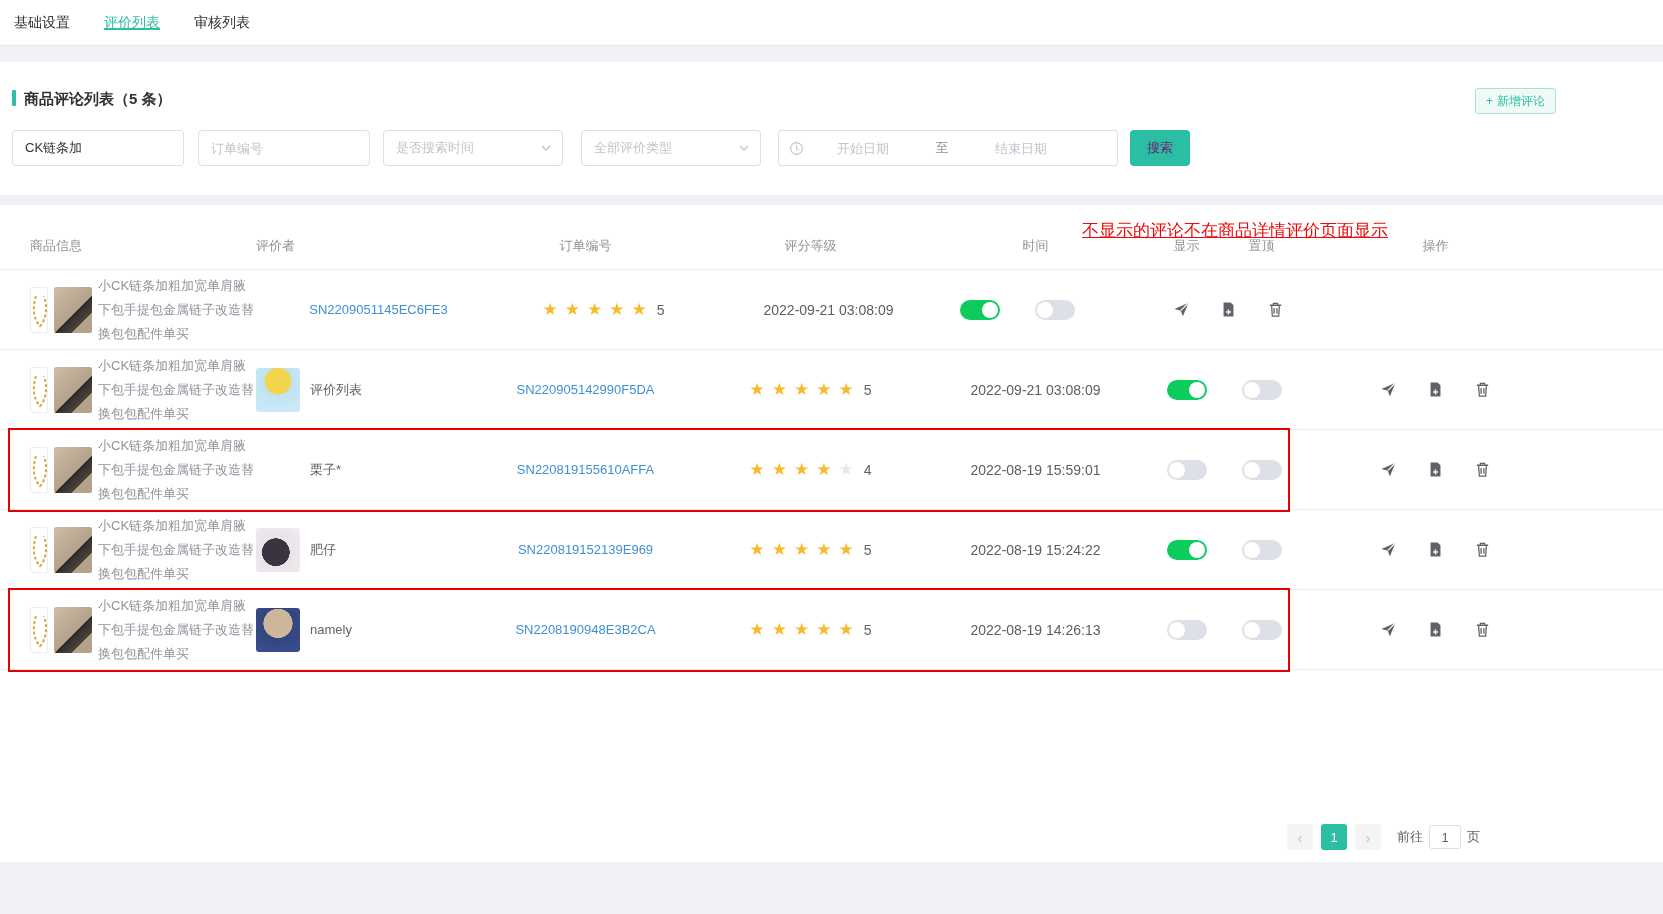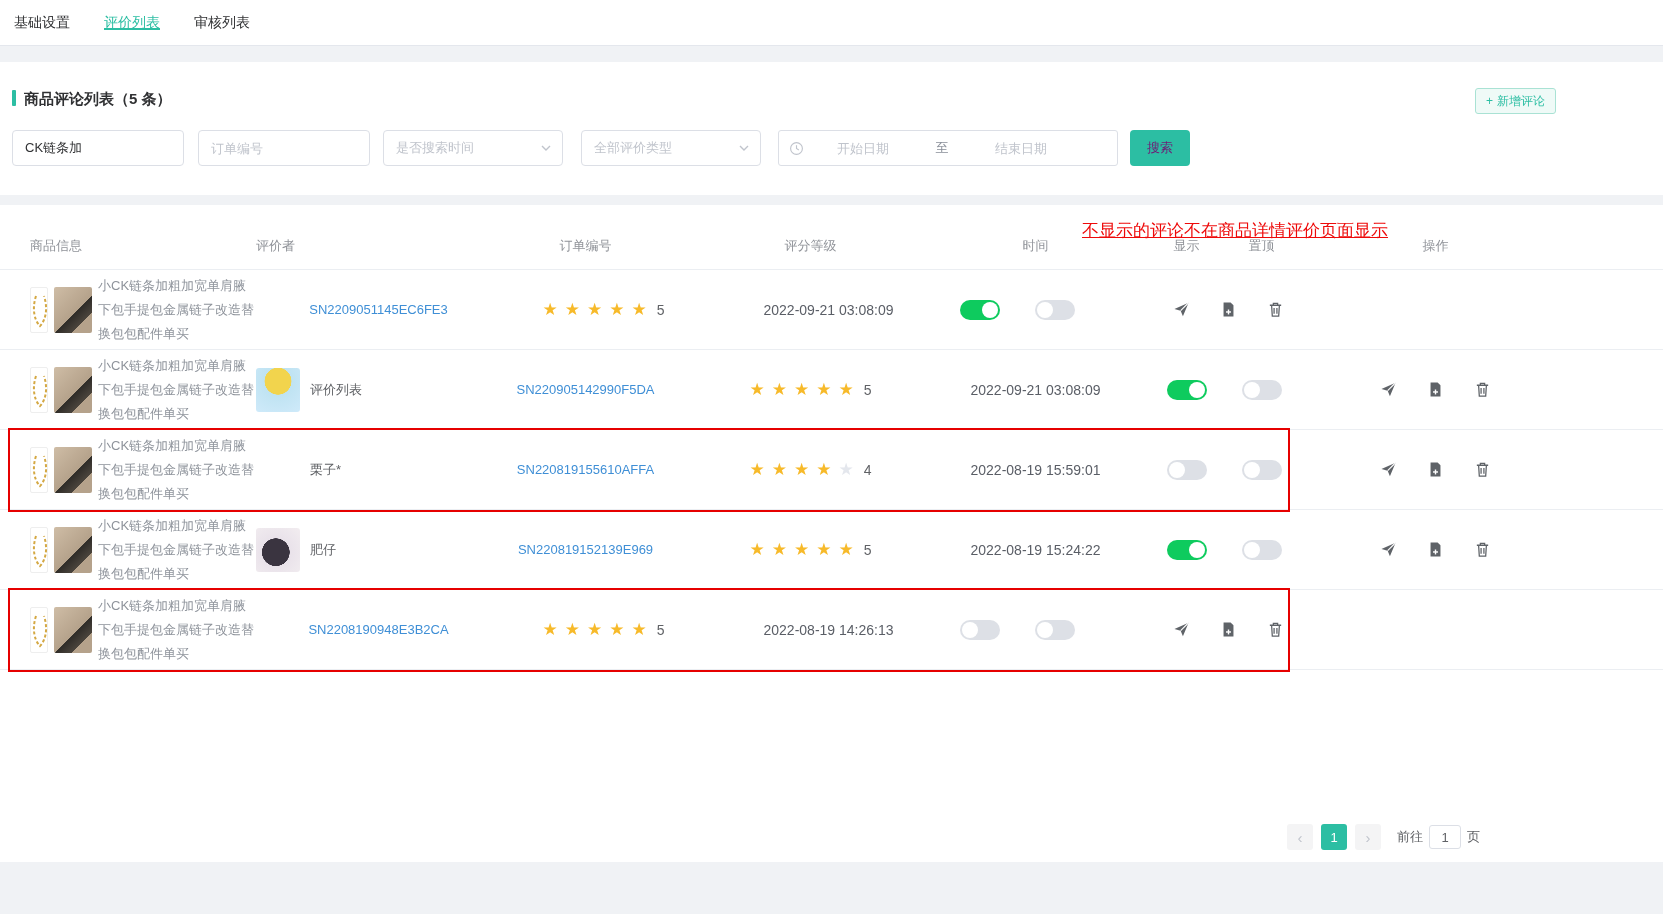--- a/index.html
+++ b/index.html
@@ -414,20 +414,24 @@
     <div class="hl-box"></div>
     <div class="c1 prod-cell">
       <div class="thumb thumb-chain">
         <svg width="18" height="46" viewBox="0 0 18 46">
             <path d="M5 8 C1 20 3 32 9 38 C15 32 17 20 13 8" fill="none" stroke="#d4a843" stroke-width="2" stroke-dasharray="3 2.2"></path>
           </svg>
       </div>
       <div class="thumb thumb-bag"></div>
       <div class="prod-title">小CK链条加粗加宽单肩腋下包手提包金属链子改造替换包包配件单买</div>
     </div>
+    <div class="c2 rev-cell">
+      <div class="avatar av4"></div>
+      <span class="rev-name">namely</span>
+    </div>
     <div class="c3">
         <a class="order-link">SN2208190948E3B2CA</a>
       </div>
     <div class="c4">
       <span class="stars">
         <span class="star filled">★</span>
           <span class="star filled">★</span>
           <span class="star filled">★</span>
           <span class="star filled">★</span>
           <span class="star filled">★</span>

